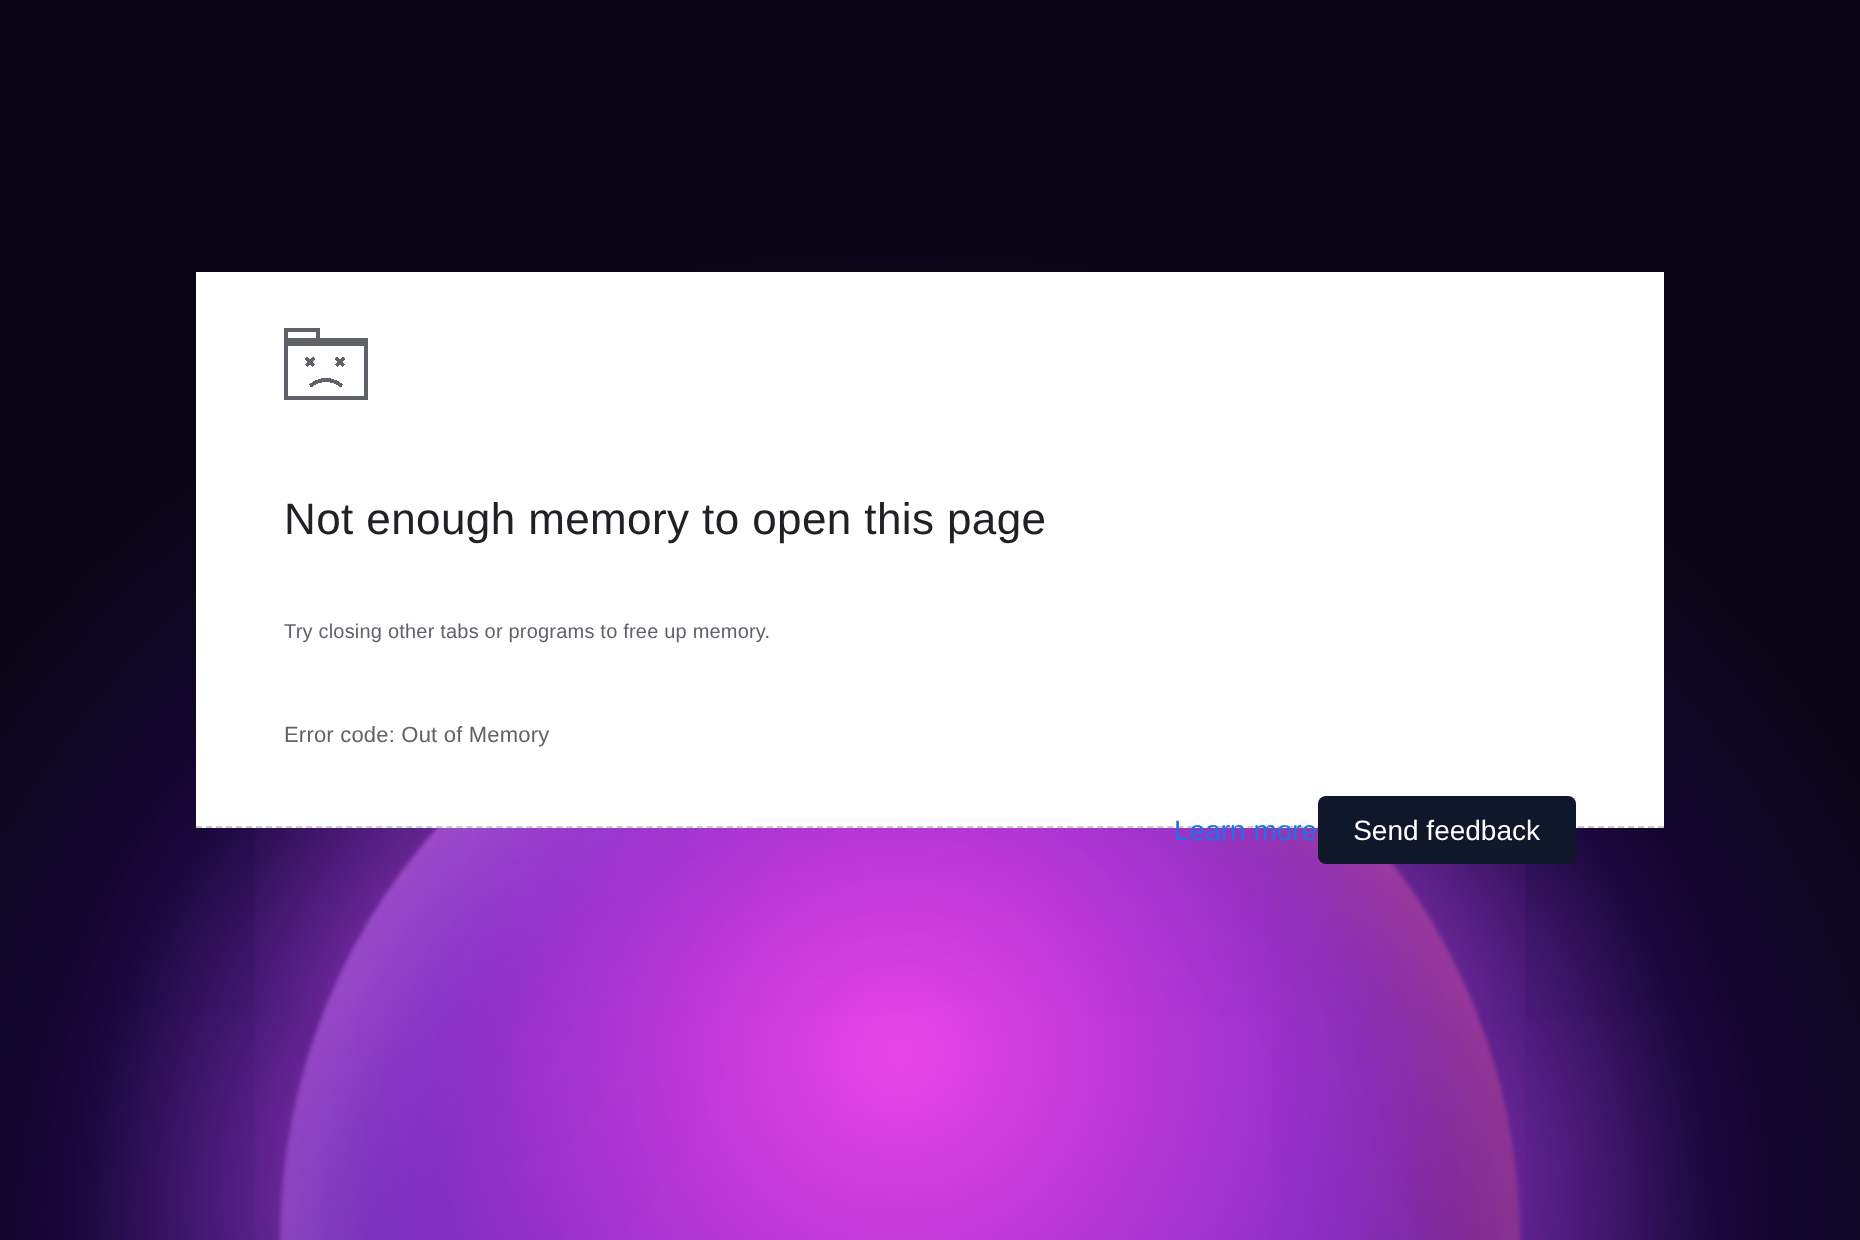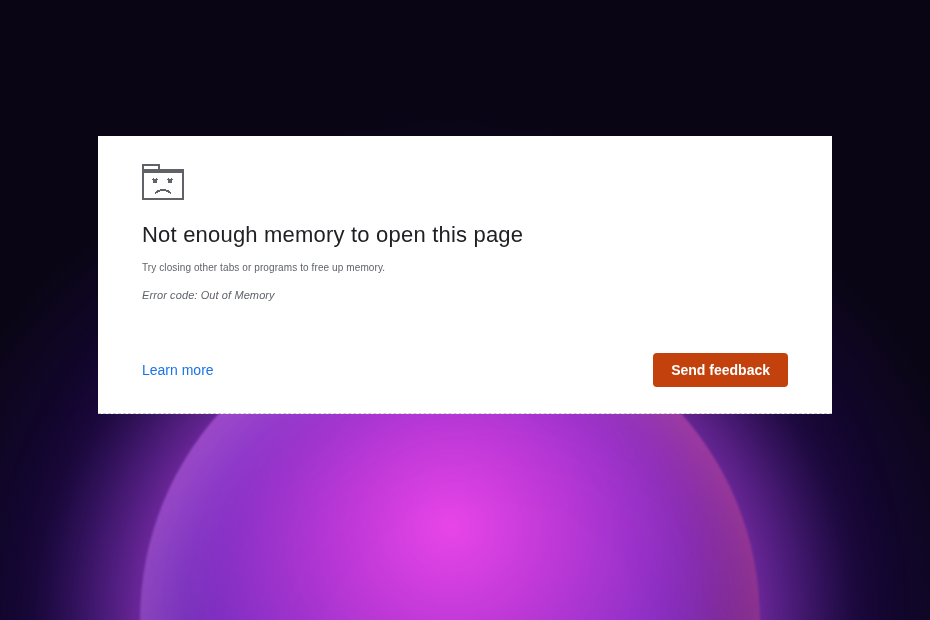--- a/index.html
+++ b/index.html
@@ -77,20 +77,21 @@
       width: 734px;
       height: 278px;
       background: #ffffff;
       padding: 28px 44px 26px 44px;
       border-bottom: 1px dashed #cccccc;
     }
     .card-content {
       display: flex;
       flex-direction: column;
       height: 100%;
+      gap: 24px;
     }
     .dead-folder-icon {
       margin-bottom: 18px;
     }
     .error-title {
       font-size: 22px;
       font-weight: 400;
       color: #202124;
       margin-bottom: 14px;
       letter-spacing: 0.2px;
@@ -98,41 +99,40 @@
     .error-subtitle {
       font-size: 10px;
       color: #5f6368;
       margin-bottom: 16px;
       letter-spacing: 0.1px;
     }
     .error-code {
       font-size: 11px;
       color: #5f6368;
       letter-spacing: 0.1px;
-      font-style: italic;
     }
     .card-footer {
       margin-top: auto;
       display: flex;
-      justify-content: space-between;
+      justify-content: flex-end;
       align-items: center;
     }
     .learn-more {
       color: #1a73e8;
       font-size: 14px;
       text-decoration: none;
       cursor: pointer;
     }
     .send-feedback {
-      background: #c2410c;
+      background: #0f172a;
       color: #ffffff;
       border: none;
       padding: 9px 18px;
       font-size: 14px;
-      font-weight: 700;
+      font-weight: 400;
       border-radius: 4px;
       cursor: pointer;
       font-family: inherit;
     }
   </style>
 </head>
 <body>
 
 <div class="background">
   <div class="orb"></div>

